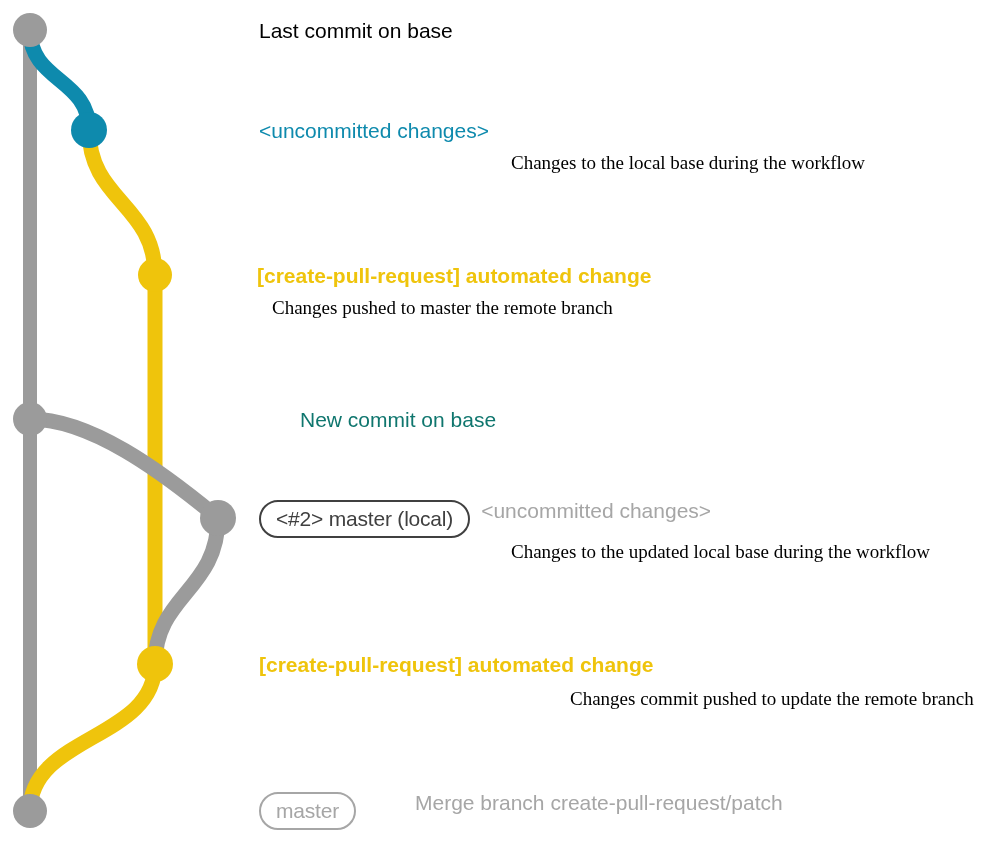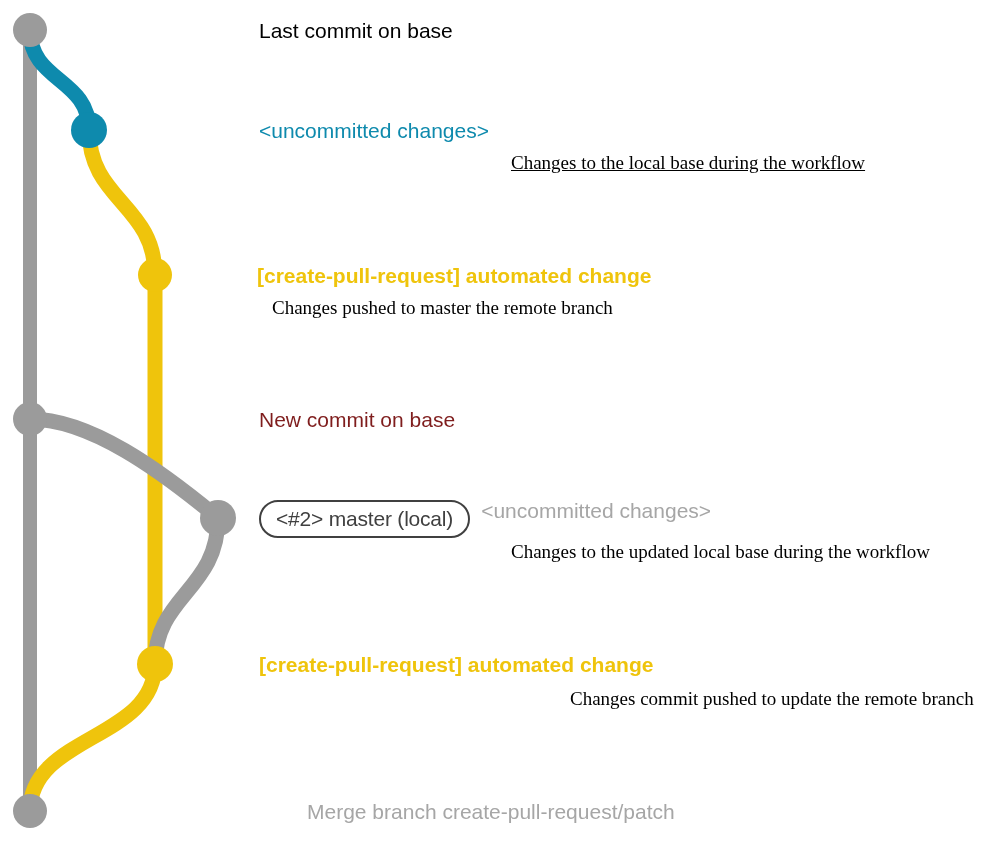--- a/index.html
+++ b/index.html
@@ -99,37 +99,38 @@
   <circle cx="30" cy="811" r="17" fill="#9b9b9b"></circle>
 </svg>
 
 <div class="rowline" style="left:259px; top:30px; transform:translateY(-50%);">
   <span class="headline">Last commit on base</span>
 </div>
 
 <div class="rowline" style="left:259px; top:130px; transform:translateY(-50%);">
   <span class="headline" style="color:#0e8aad;">&lt;uncommitted changes&gt;</span>
 </div>
-<div class="subtext" style="left:511px; top:153px;text-decoration:underline;">Changes to the local base during the workflow</div>
+<div class="subtext" style="left:511px; top:153px;">Changes to the local base during the workflow</div>
 
 <div class="rowline" style="left:257px; top:275px; transform:translateY(-50%);">
   <span class="headline bold" style="color:#efc40c;">[create-pull-request] automated change</span>
 </div>
 <div class="subtext" style="left:272px; top:298px;">Changes pushed to master the remote branch</div>
 
 <div class="rowline" style="left:259px; top:419px; transform:translateY(-50%);">
-  <span class="headline" style="color:#7f1d1d;">New commit on base</span>
+  <span class="headline" style="color:#0f766e;margin-left:41px;">New commit on base</span>
 </div>
 
 <div class="rowline" style="left:259px; top:519px; transform:translateY(-50%);">
   <span class="badge weak" style="color:#404040; font-weight:400;">&lt;#2&gt; master (local)</span>
   <span class="headline" style="color:#a6a6a6;">&lt;uncommitted changes&gt;</span>
 </div>
 <div class="subtext" style="left:511px; top:542px;">Changes to the updated local base during the workflow</div>
 
 <div class="rowline" style="left:259px; top:664px; transform:translateY(-50%);">
   <span class="headline bold" style="color:#efc40c;">[create-pull-request] automated change</span>
 </div>
 <div class="subtext" style="left:570px; top:689px;">Changes commit pushed to update the remote branch</div>
 
 <div class="rowline" style="left:259px; top:811px; transform:translateY(-50%);">
+  <span class="badge weak" style="color:#a6a6a6; font-weight:400;">master</span>
   <span class="headline" style="color:#a6a6a6;margin-left:48px;">Merge branch create-pull-request/patch</span>
 </div>
 
 </body></html>

